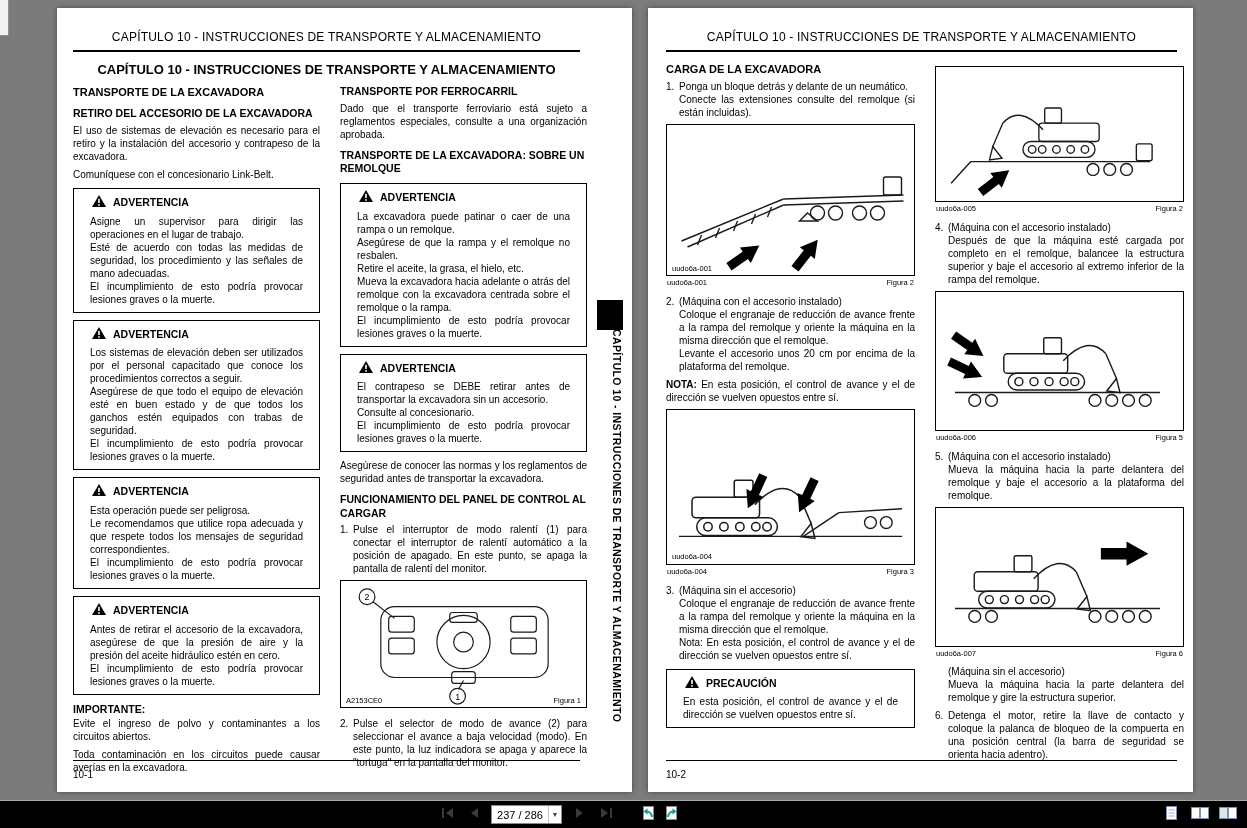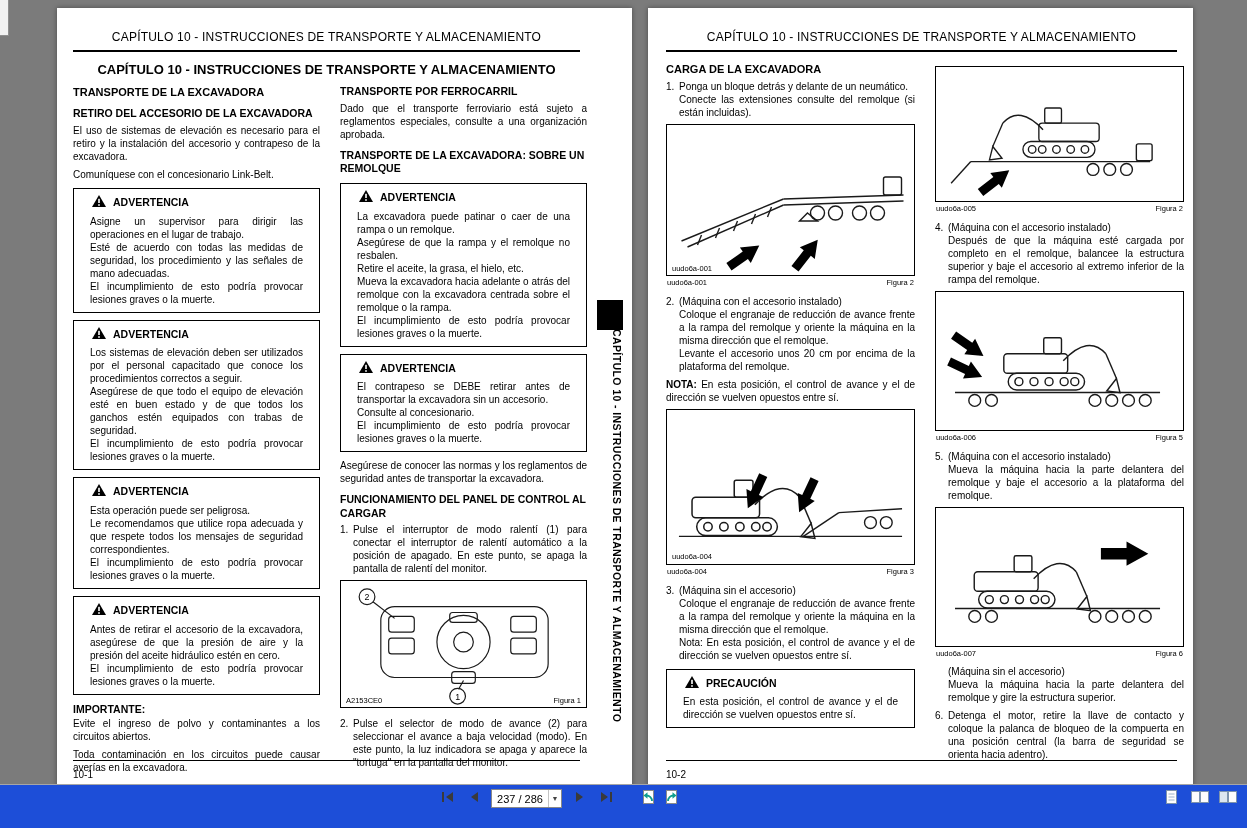--- a/index.html
+++ b/index.html
@@ -32,21 +32,21 @@
 .figbox{border:1px solid #000;position:relative;margin-top:4px;background:#fff}
 .figbox svg{display:block;width:100%}
 .figcapin-l{position:absolute;left:5px;bottom:2px;font-size:7.5px}
 .figcapin-r{position:absolute;right:5px;bottom:2px;font-size:7.5px}
 .figcap{display:flex;justify-content:space-between;font-size:7.5px;margin:2px 1px 7px}
 .pfoot{position:absolute;bottom:12px;text-align:left;font-size:10px;padding-top:8px;border-top:1px solid #000}
 #pageL .pfoot{left:16px;right:52px}
 #pageR .pfoot{left:18px;right:16px}
 .tabblock{position:absolute;right:9px;top:292px;width:26px;height:30px;background:#000}
 .tabtext{position:absolute;right:9px;top:330px;width:26px;height:376px;display:flex;justify-content:center;writing-mode:vertical-rl;font-size:10.5px;font-weight:bold;letter-spacing:.4px;white-space:nowrap}
-.toolbar{position:absolute;left:0;bottom:0;width:100%;height:44px;background:#1d4ed8;border-top:1px solid #a6a6a6}
+.toolbar{position:absolute;left:0;bottom:0;width:100%;height:28px;background:#000000;border-top:1px solid #a6a6a6}
 .navg{position:absolute;left:436px;top:3px;display:flex;align-items:center;gap:3px}
 .tbtn{width:23px;height:21px;border:none;background:transparent;display:flex;align-items:center;justify-content:center;cursor:pointer;padding:0}
 .pagebox{display:flex;align-items:center;border:1px solid #898989;background:#fff;height:19px;margin:0 3px}
 .pagebox input{width:56px;border:none;font-size:11px;font-family:inherit;text-align:center;outline:none;height:15px}
 .dd{width:13px;height:17px;border-left:1px solid #c4c4c4;display:flex;align-items:center;justify-content:center;font-size:7px;color:#444}
 .tgap{width:12px}
 .viewg{position:absolute;right:8px;top:3px;display:flex;gap:5px}
 </style>
 </head>
 <body>

